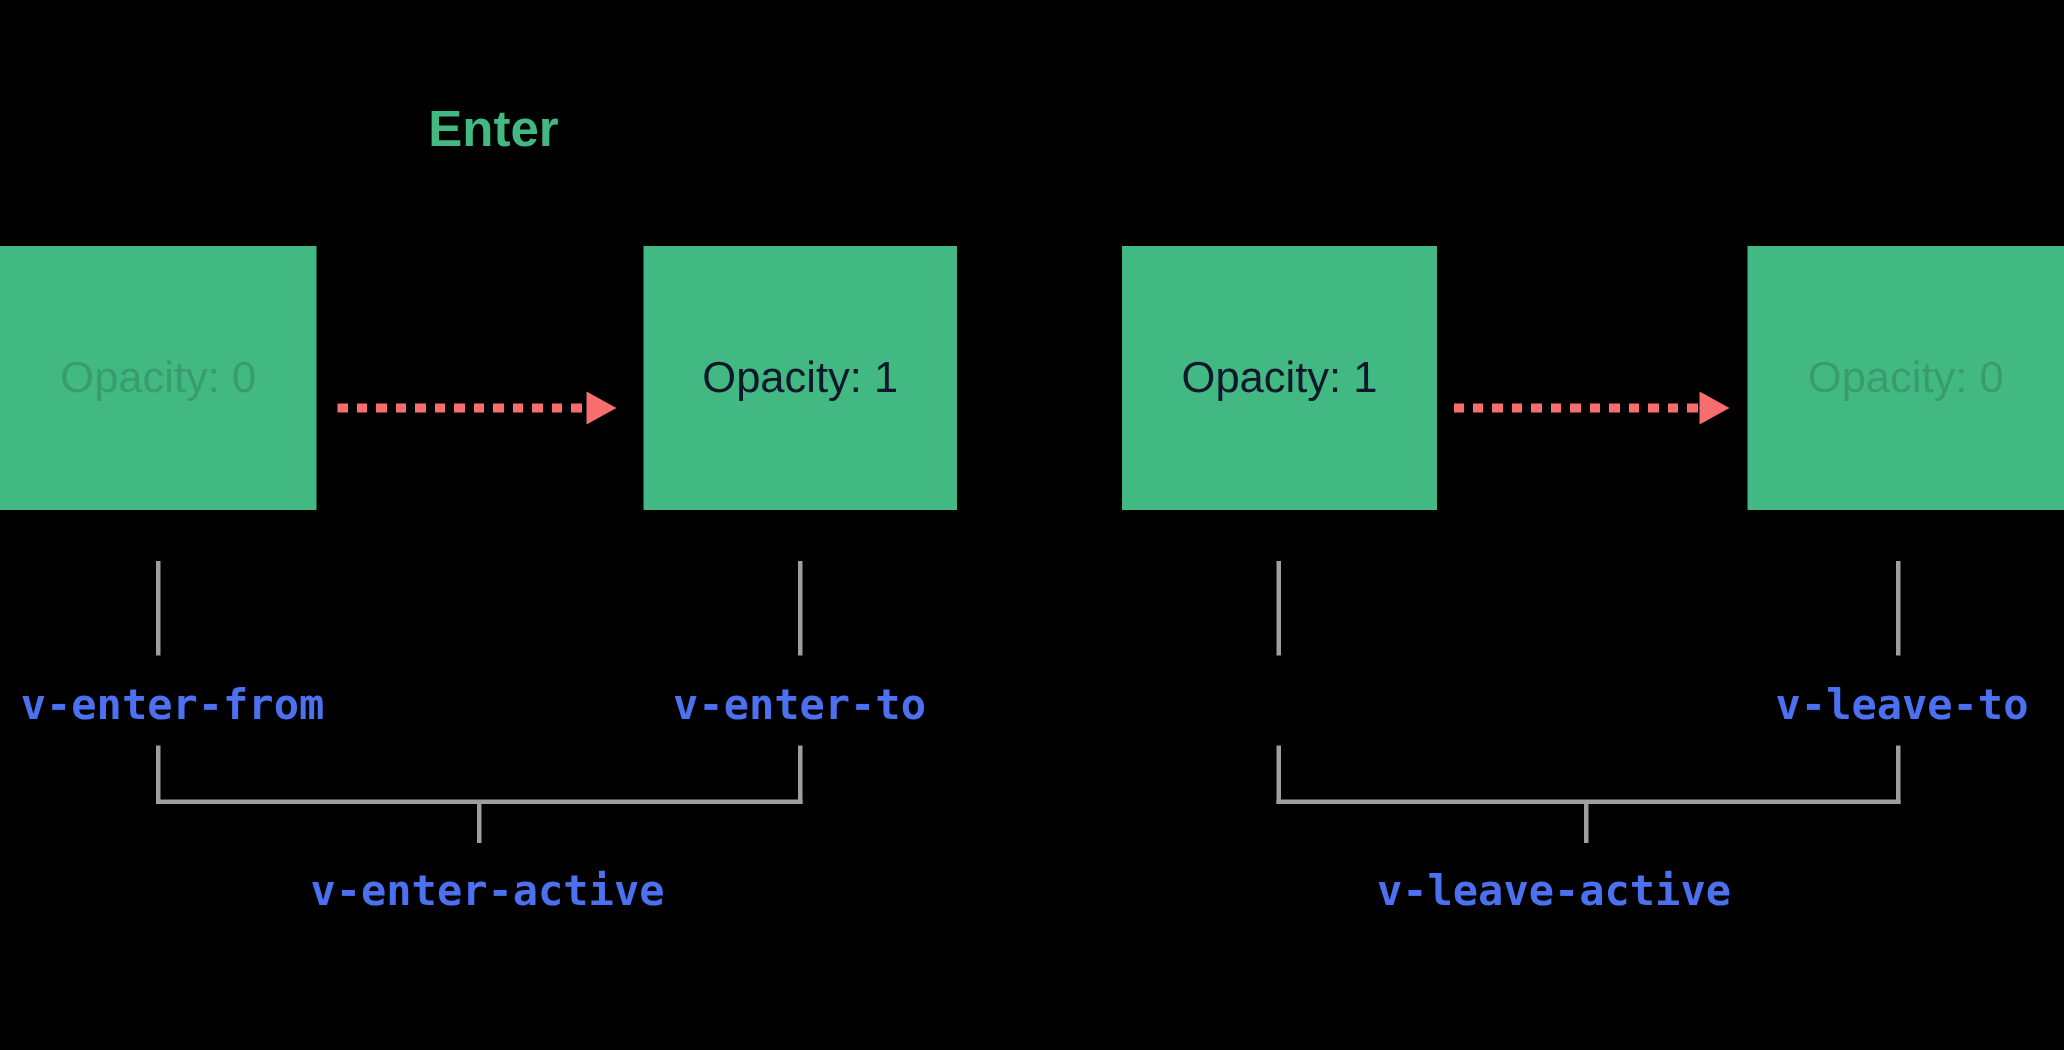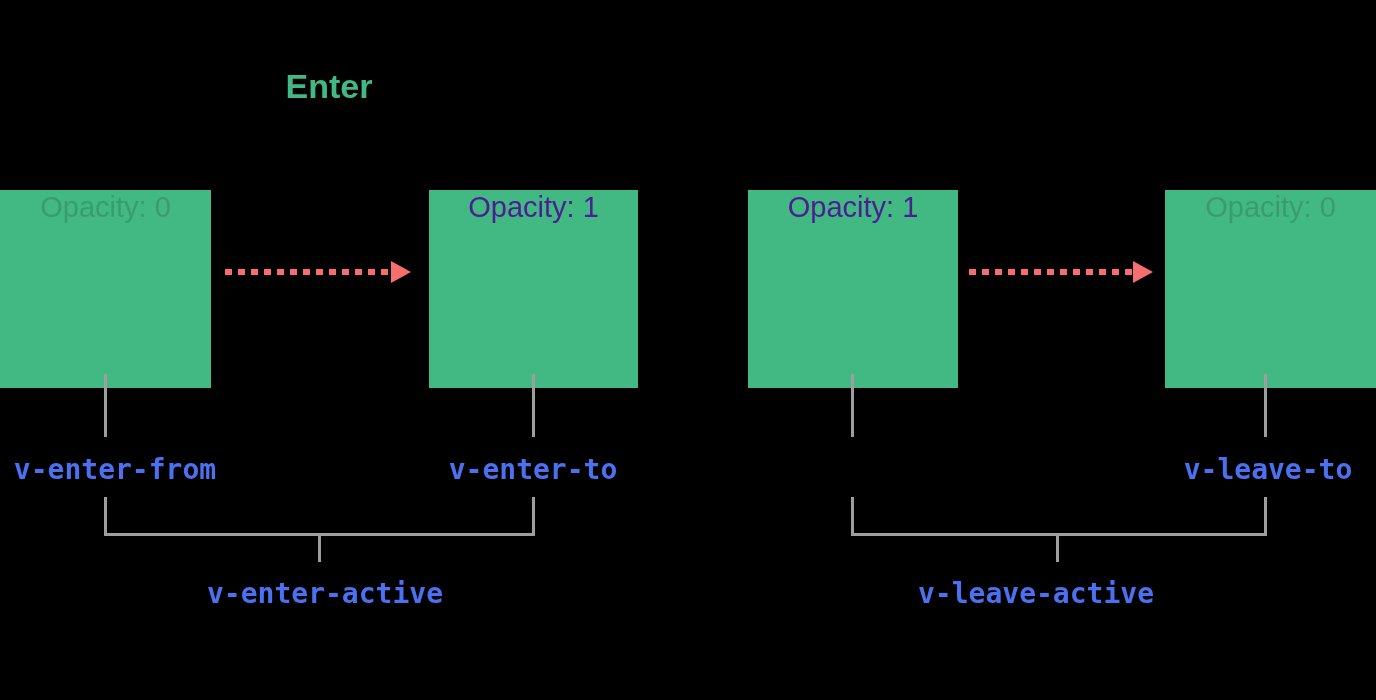--- a/index.html
+++ b/index.html
@@ -26,30 +26,30 @@
     font-weight: bold;
     color: #42b883;
   }
   .title-enter { left: 10px; width: 638px; }
   .title-leave { left: 748px; width: 628px; }
 
   
   .state-box {
     position: absolute;
     top: 164px;
-    height: 198px;
+    height: 176px;
     background: #42b883;
     display: flex;
+    align-items: center;
     justify-content: center;
-    margin-top: 26px;
   }
   .state-box .box-label {
     font-size: 29px;
     line-height: 34px;
-    color: #4c1d95;
+    color: #0f172a;
     white-space: nowrap;
   }
   .state-box.faded .box-label {
     color: rgba(0, 0, 0, 0.15);
   }
   .box-1 { left: 0;      width: 211px; }
   .box-2 { left: 429px;  width: 209px; }
   .box-3 { left: 748px;  width: 210px; }
   .box-4 { left: 1165px; width: 211px; }
 

